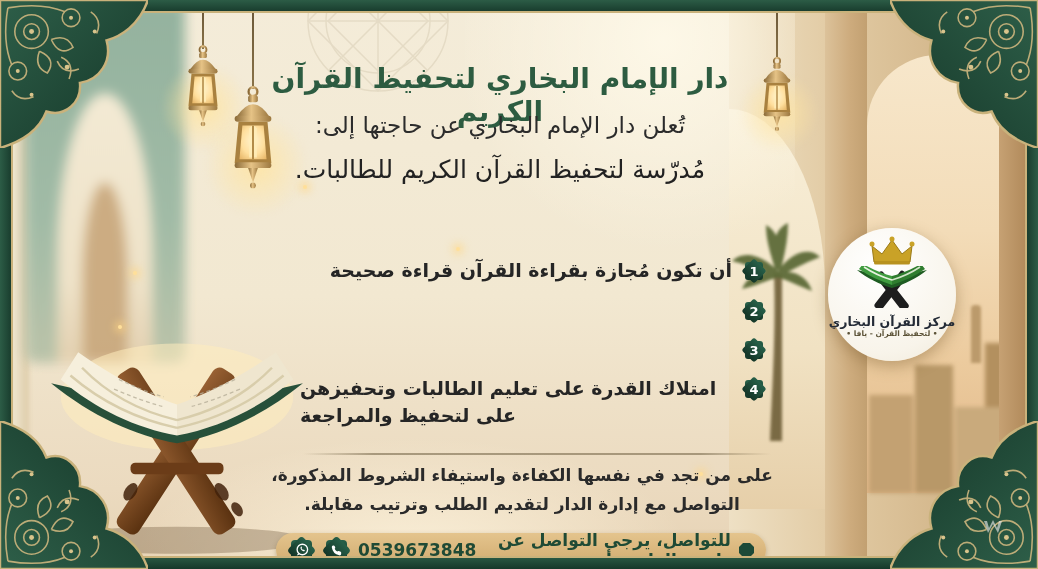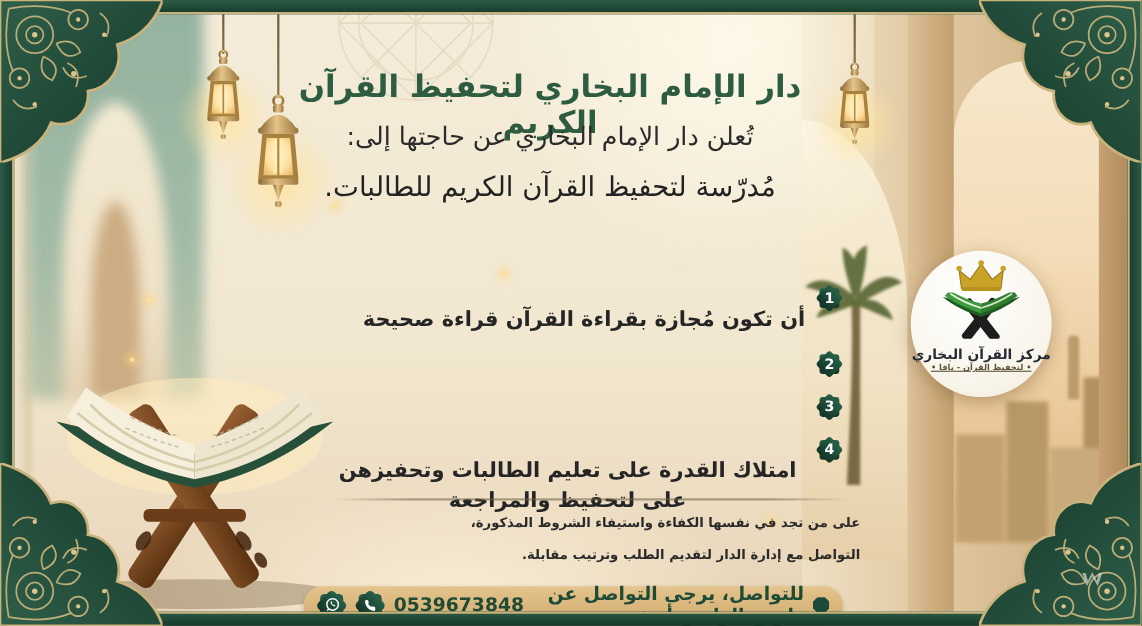--- a/index.html
+++ b/index.html
@@ -75,50 +75,50 @@
   .title-l2{top:112px; left:240px; width:520px; text-align:center;
     font-size:23px; font-weight:normal; color:#2b2b2b;}
   .title-l3{top:155px; left:240px; width:520px; text-align:center;
     font-size:25px; font-weight:normal; color:#222;}
   .req-head{top:208px; right:272px; background:linear-gradient(180deg,#e3c38c,#d5b076);
     border-radius:10px; padding:5px 18px 8px; font-size:22px; font-weight:bold; color:#24513a;
     box-shadow:0 2px 5px rgba(120,90,40,.3);}
   .req-list{top:257px; right:272px; width:478px;}
   .req-item{display:flex; align-items:flex-start; gap:10px; margin-bottom:13px;
     font-size:19px; font-weight:bold; color:#252525; line-height:27px;}
-  .req-item .rtext{max-width:432px; text-align:center;margin-top:20px;}
+  .req-item .rtext{max-width:432px; text-align:left;}
   .star{position:relative; flex:0 0 24px; width:24px; height:24px; margin-top:2px;}
   .star::before,.star::after{content:''; position:absolute; inset:3px;
     background:linear-gradient(180deg,#276049,#143527); border-radius:3px;}
   .star::after{transform:rotate(45deg);}
   .star b{position:absolute; inset:0; z-index:1; display:flex; align-items:center; justify-content:center;
     color:#fff; font-size:13px; font-weight:bold;}
   .separator{position:absolute; top:453px; left:303px; width:468px; height:2px;
     background:linear-gradient(90deg,rgba(110,95,65,0),rgba(110,95,65,.55) 15%,rgba(110,95,65,.55) 85%,rgba(110,95,65,0)); z-index:20;}
-  .closing{top:461px; left:262px; width:520px; 
-    font-size:12px; font-weight:bold; color:#2a2a2a; line-height:29px;}
+  .closing{top:461px; left:262px; width:520px; text-align:center;
+    font-size:17px; font-weight:bold; color:#2a2a2a; line-height:29px;}
   .footer-bar{position:absolute; top:533px; left:276px; width:490px; height:34px; z-index:20;
     background:linear-gradient(180deg,#e4c48d,#d0aa6e); border-radius:17px;
     display:flex; direction:rtl; align-items:center; gap:8px; padding:0 12px; box-sizing:border-box;
     color:#1f4a35; font-size:17px; font-weight:bold; box-shadow:0 2px 5px rgba(110,80,35,.35);}
   .octagon{width:15px; height:15px; background:#1c4a38; flex:0 0 15px;
     clip-path:polygon(30% 0,70% 0,100% 30%,100% 70%,70% 100%,30% 100%,0 70%,0 30%);}
   .fbadge{position:relative; width:27px; height:27px; flex:0 0 27px;}
   .fbadge::before,.fbadge::after{content:''; position:absolute; inset:3px;
     background:linear-gradient(180deg,#276049,#143527); border-radius:4px;}
   .fbadge::after{transform:rotate(45deg);}
   .fbadge svg{position:absolute; inset:0; margin:auto; z-index:1;}
   .phone-num{direction:ltr; unicode-bidi:bidi-override;}
 
   
   .logo{position:absolute; left:828px; top:228px; width:128px; height:133px; z-index:25;
     border-radius:50%; background:radial-gradient(circle at 40% 30%,#ffffff 0%,#f8f4ea 70%,#efe8d8 100%);
     box-shadow:0 5px 16px rgba(110,80,35,.4); text-align:center; direction:rtl;}
   .logo .lname{margin-top:2px; font-size:12.5px; font-weight:bold; color:#242b36;}
-  .logo .ltag{font-size:7.5px; font-weight:bold; color:#5c5338; letter-spacing:.5px;text-decoration:underline;}
+  .logo .ltag{font-size:7.5px; font-weight:bold; color:#5c5338; letter-spacing:.5px;}
 </style>
 </head>
 <body>
 
 <div class="poster">
 
   <div class="scene">
     <div class="pillar-left"></div>
     <div class="mihrab-wrap">
       <div class="mihrab-frame"></div>

